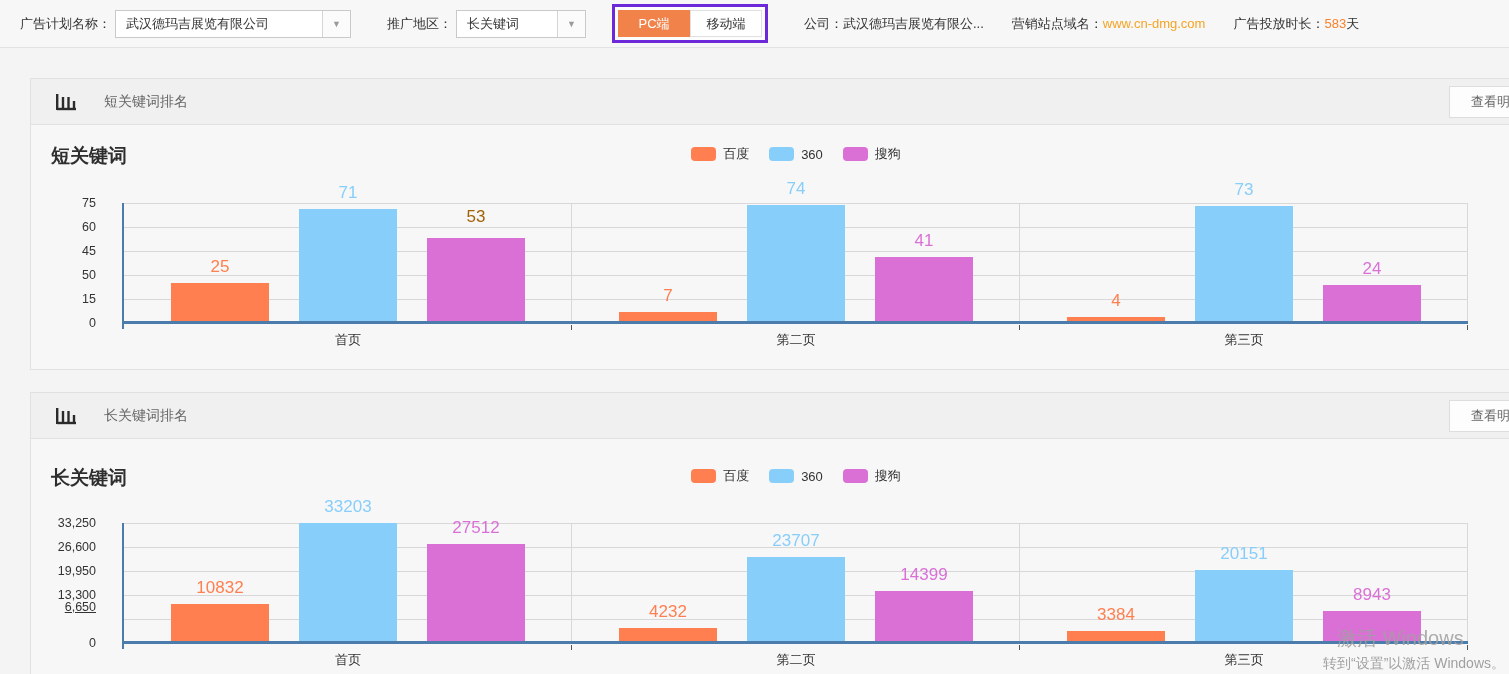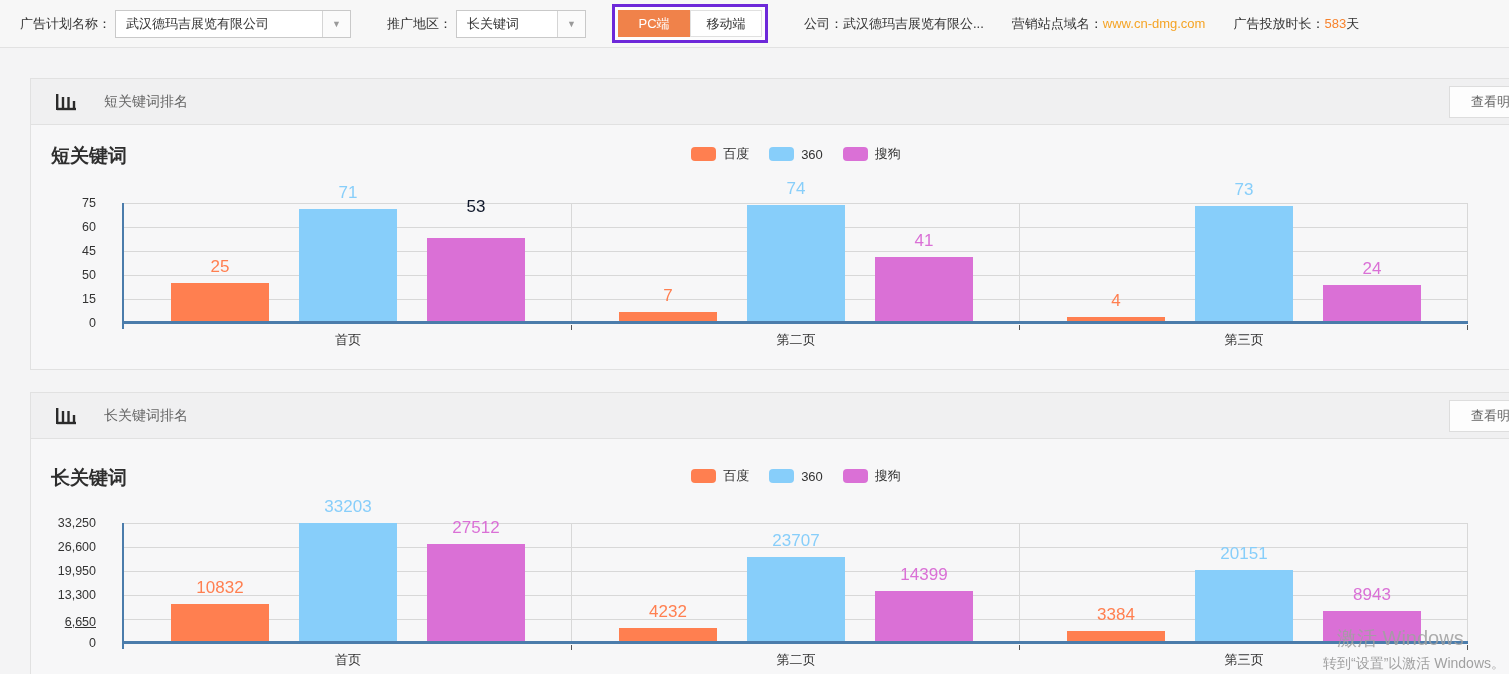--- a/index.html
+++ b/index.html
@@ -173,21 +173,21 @@
                 <div class="bar-slot">
                   <div class="bar" style="height: 40px; background: rgb(255, 127, 80);"></div>
                   <div class="bar-value" style="bottom: 46px; color: rgb(255, 127, 80);">25</div>
                 </div>
                 <div class="bar-slot">
                   <div class="bar" style="height: 113.6px; background: rgb(135, 206, 250);"></div>
                   <div class="bar-value" style="bottom: 119.6px; color: rgb(135, 206, 250);">71</div>
                 </div>
                 <div class="bar-slot">
                   <div class="bar" style="height: 84.8px; background: rgb(218, 112, 214);"></div>
-                  <div class="bar-value" style="bottom: 106px; color: #0f172a;">53</div>
+                  <div class="bar-value" style="bottom: 96px; color: #a16207;">53</div>
                 </div>
               </div>
               <div class="group" style="width: 33.3333%;">
                 <div class="bar-slot">
                   <div class="bar" style="height: 11.2px; background: rgb(255, 127, 80);"></div>
                   <div class="bar-value" style="bottom: 17.2px; color: rgb(255, 127, 80);">7</div>
                 </div>
                 <div class="bar-slot">
                   <div class="bar" style="height: 118.4px; background: rgb(135, 206, 250);"></div>
                   <div class="bar-value" style="bottom: 124.4px; color: rgb(135, 206, 250);">74</div>
@@ -254,21 +254,21 @@
             </span>
             <span class="legend-item">
               <span class="legend-swatch" style="background: rgb(218, 112, 214);"></span>
               <span class="legend-label">搜狗</span>
             </span>
           </div>
       </div>
       <div class="plot-wrap" style="margin-top:30px;">
         <div class="plot">
             <span class="ytick" style="top: 120px;">0</span>
-            <span class="ytick" style="top: 99px; text-decoration: underline;">6,650</span>
+            <span class="ytick" style="top: 84px; text-decoration: underline;">6,650</span>
             <div class="gridline-h" style="bottom: 23px;"></div>
             <span class="ytick" style="top: 72px;">13,300</span>
             <div class="gridline-h" style="bottom: 47px;"></div>
             <span class="ytick" style="top: 48px;">19,950</span>
             <div class="gridline-h" style="bottom: 71px;"></div>
             <span class="ytick" style="top: 24px;">26,600</span>
             <div class="gridline-h" style="bottom: 95px;"></div>
             <span class="ytick" style="top: 0px;">33,250</span>
             <div class="gridline-h" style="bottom: 119px;"></div>
             <div class="gridline-v" style="left: calc(33.3333% - 1px);"></div>

